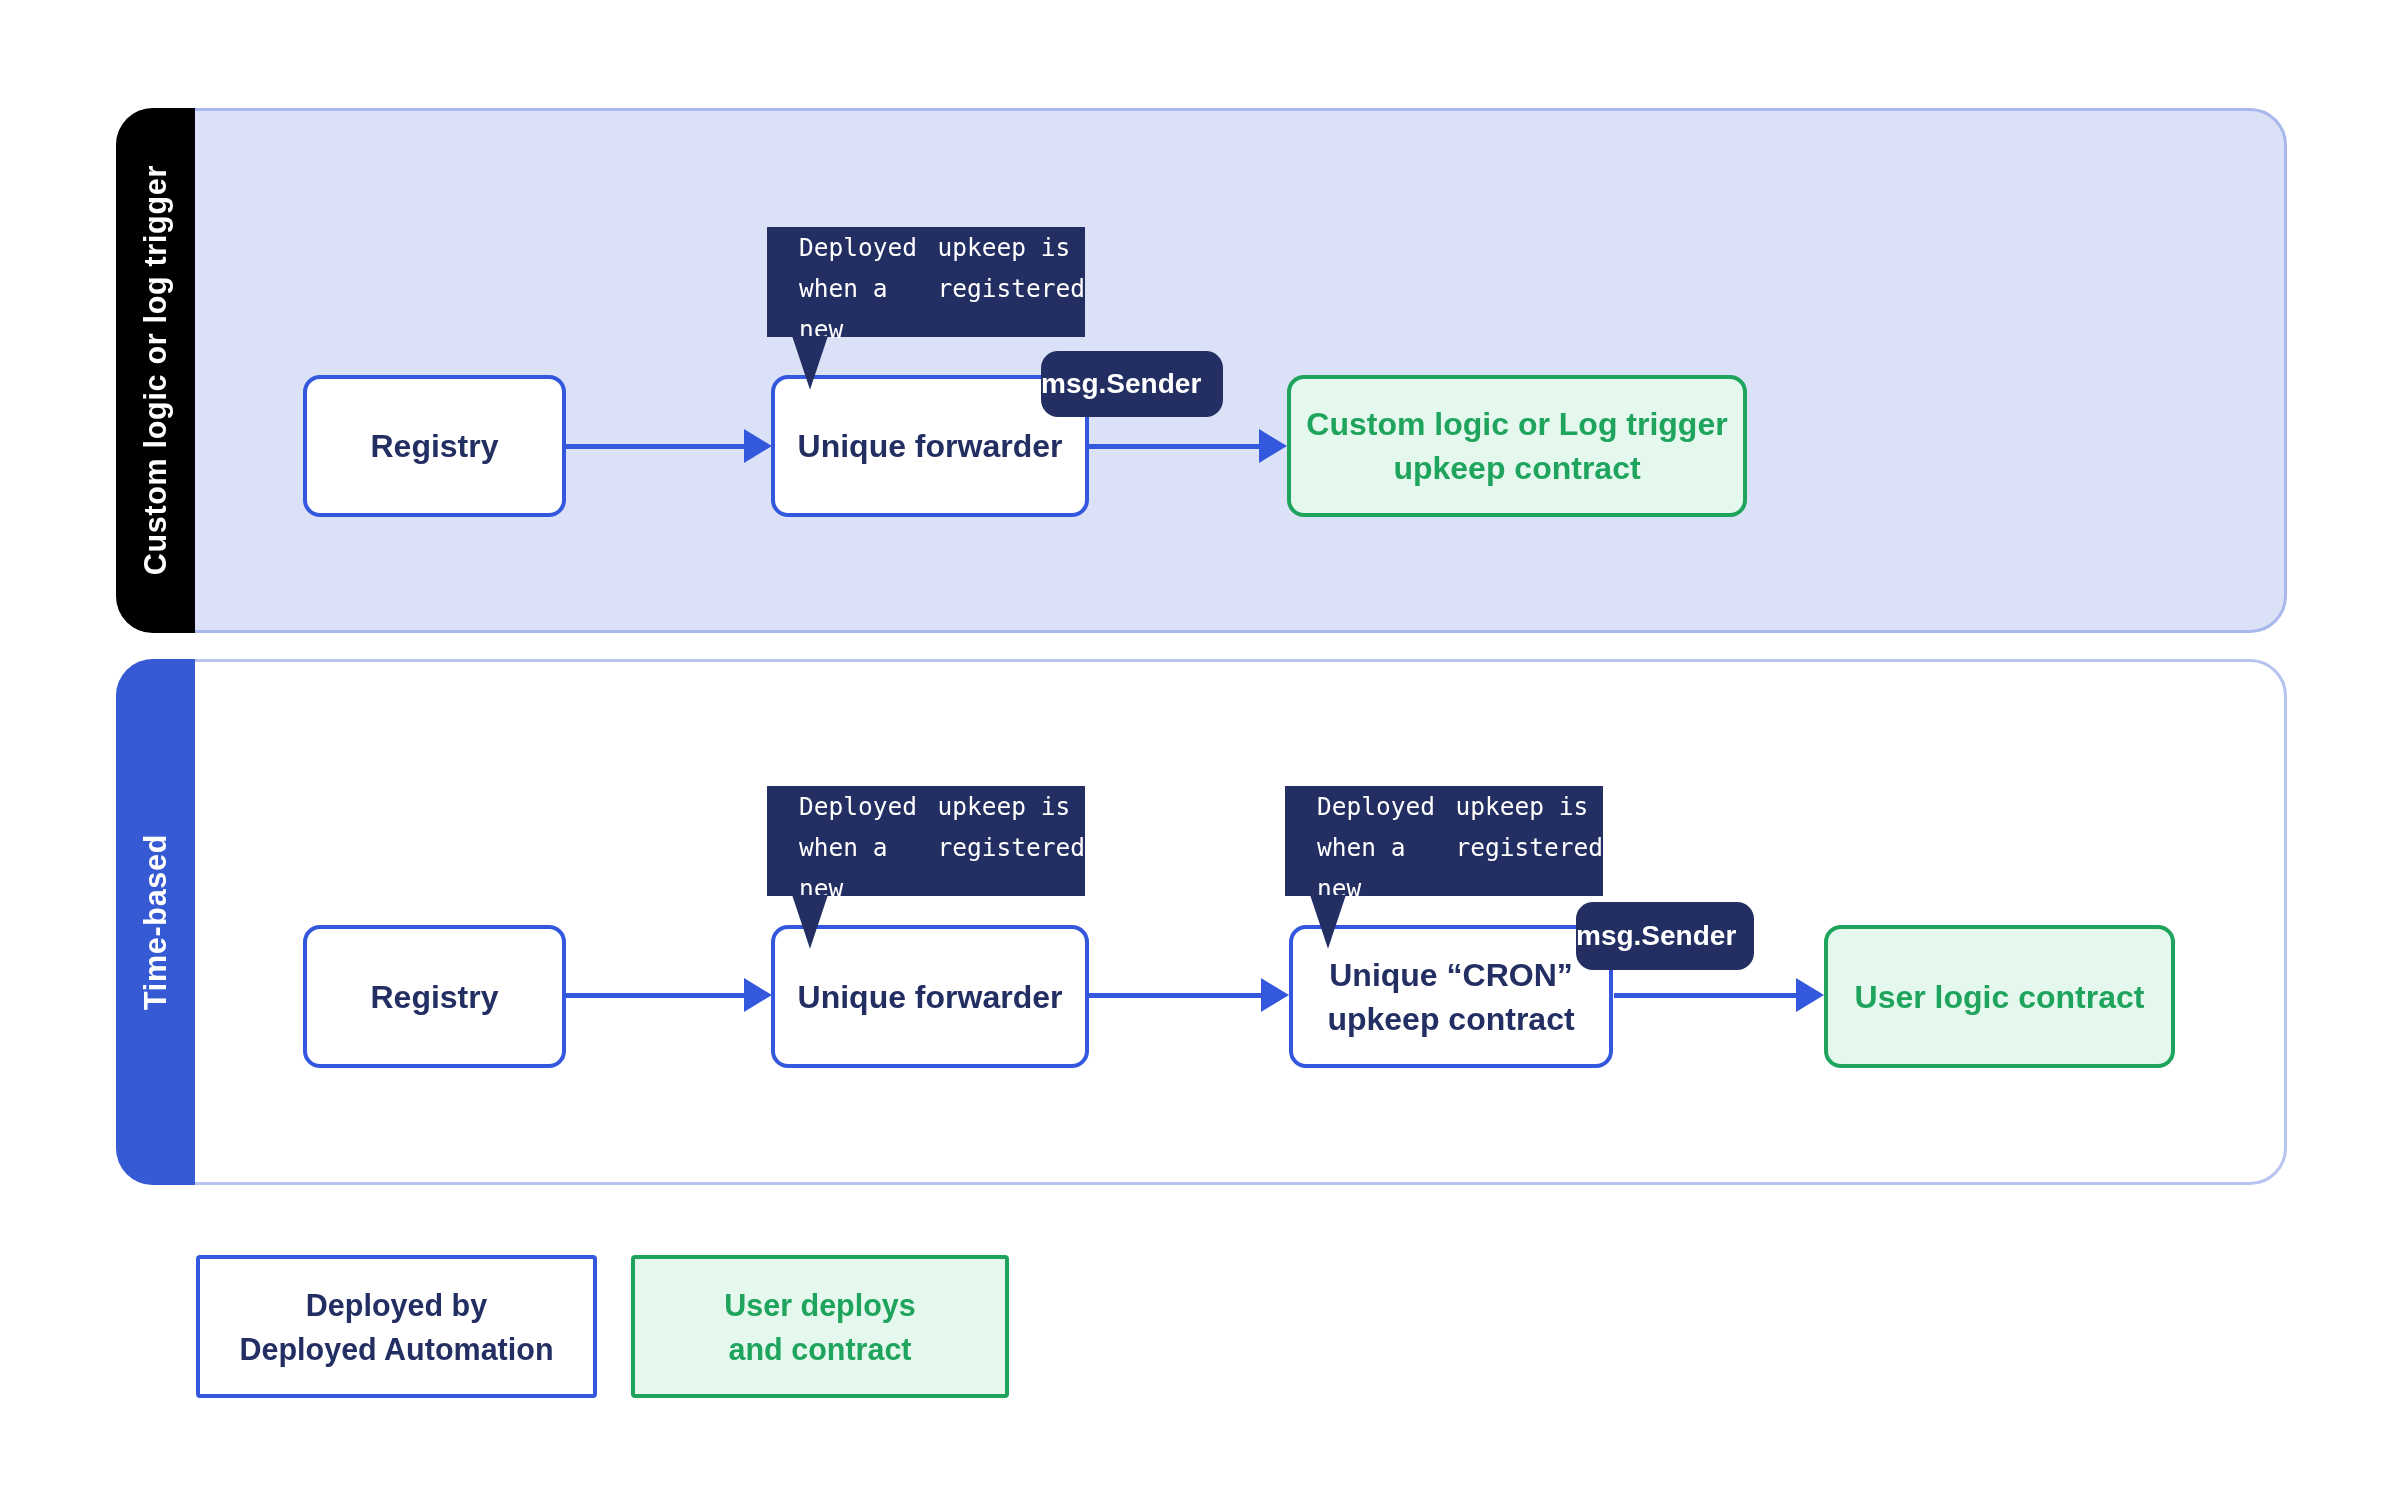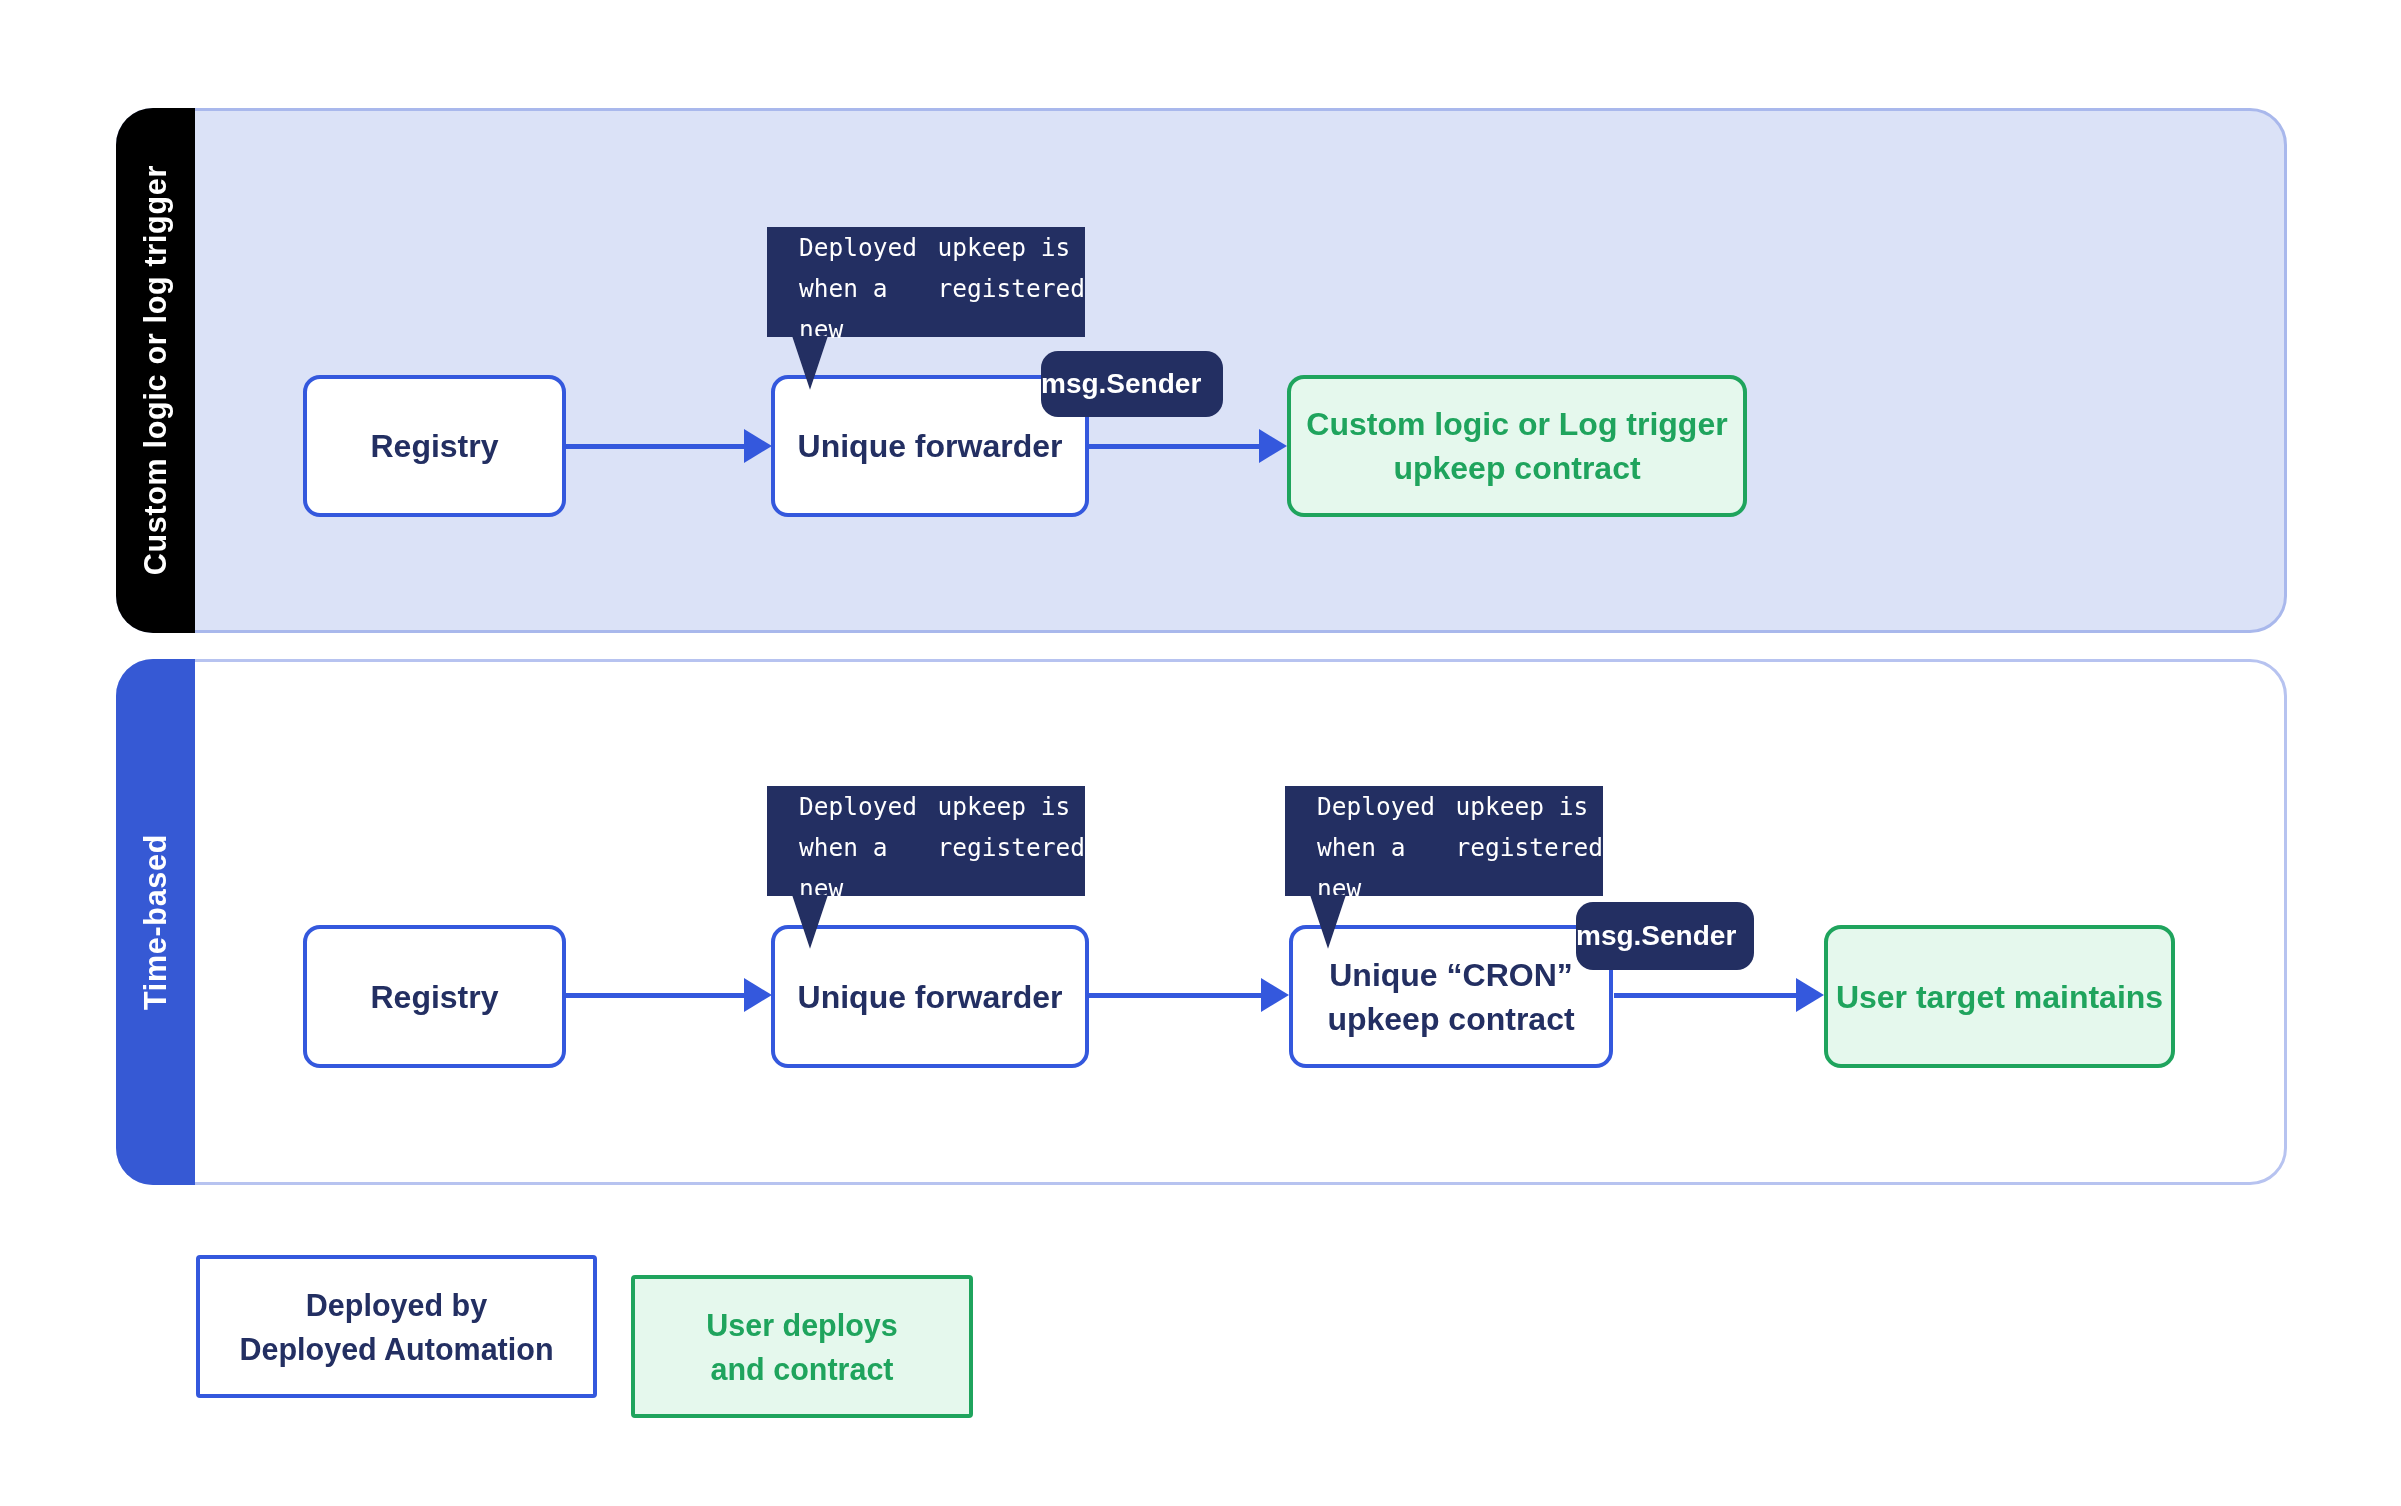--- a/index.html
+++ b/index.html
@@ -129,27 +129,27 @@
     <i class="tail"></i>
   </div>
 
   <div class="badge" style="left:1576px;top:902px;width:178px;height:68px;">
     <span>msg.Sender</span>
   </div>
 
   <div class="arrow" style="left:1614px;top:993px;width:182px;"></div>
 
   <div class="node green" style="left:1824px;top:925px;width:351px;height:143px;">
-    <span>User target maintains</span>
+    <span>User logic contract</span>
   </div>
 
   <div class="legend-box blue" style="left:196px;top:1255px;width:401px;height:143px;">
     <span>Deployed by</span>
     <span>Deployed Automation</span>
   </div>
 
-  <div class="legend-box green" style="left:631px;top:1255px;width:342px;height:143px;margin-top:20px;">
+  <div class="legend-box green" style="left:631px;top:1255px;width:378px;height:143px;">
     <span>User deploys</span>
     <span>and contract</span>
   </div>
 
 </div>
 
 
 </body></html>

